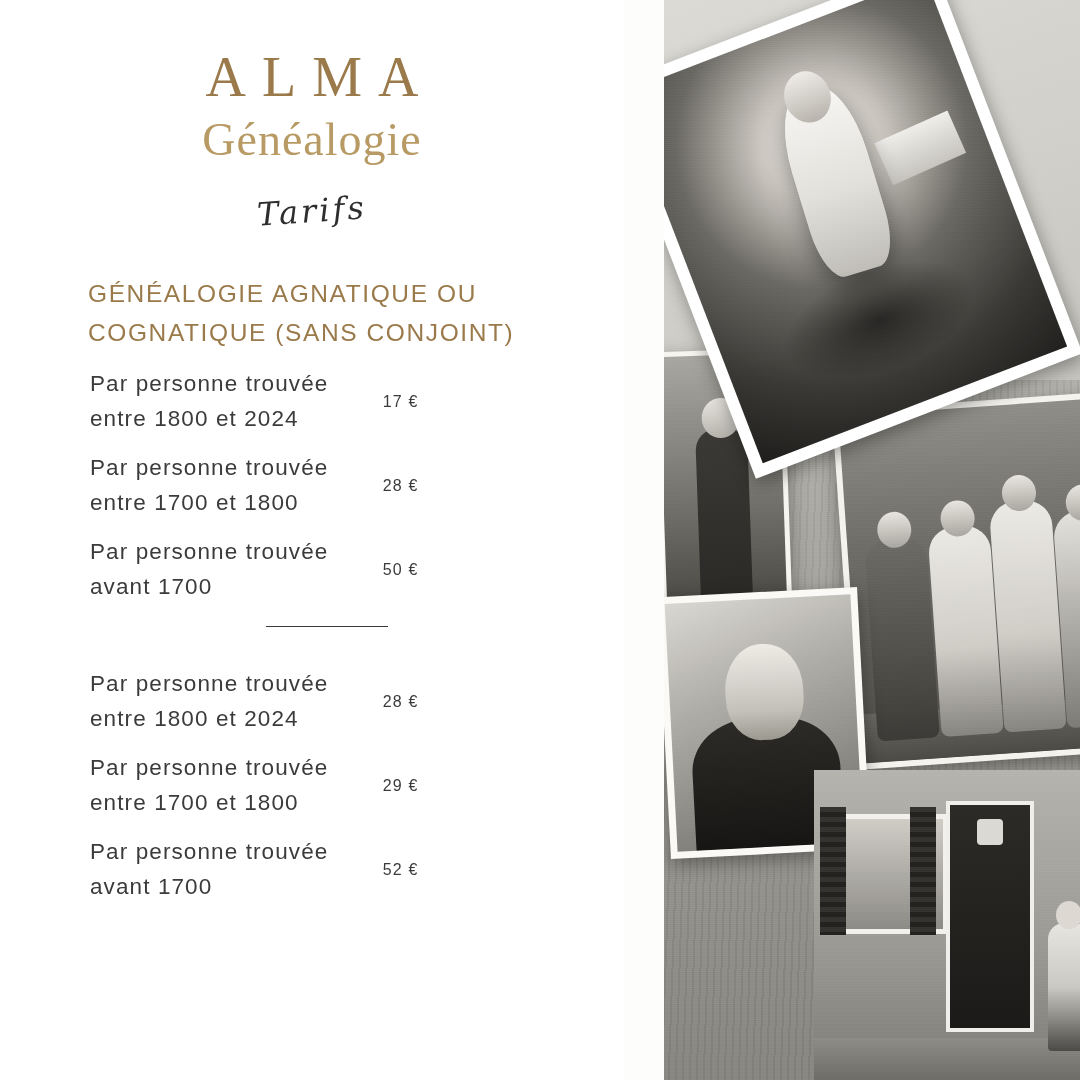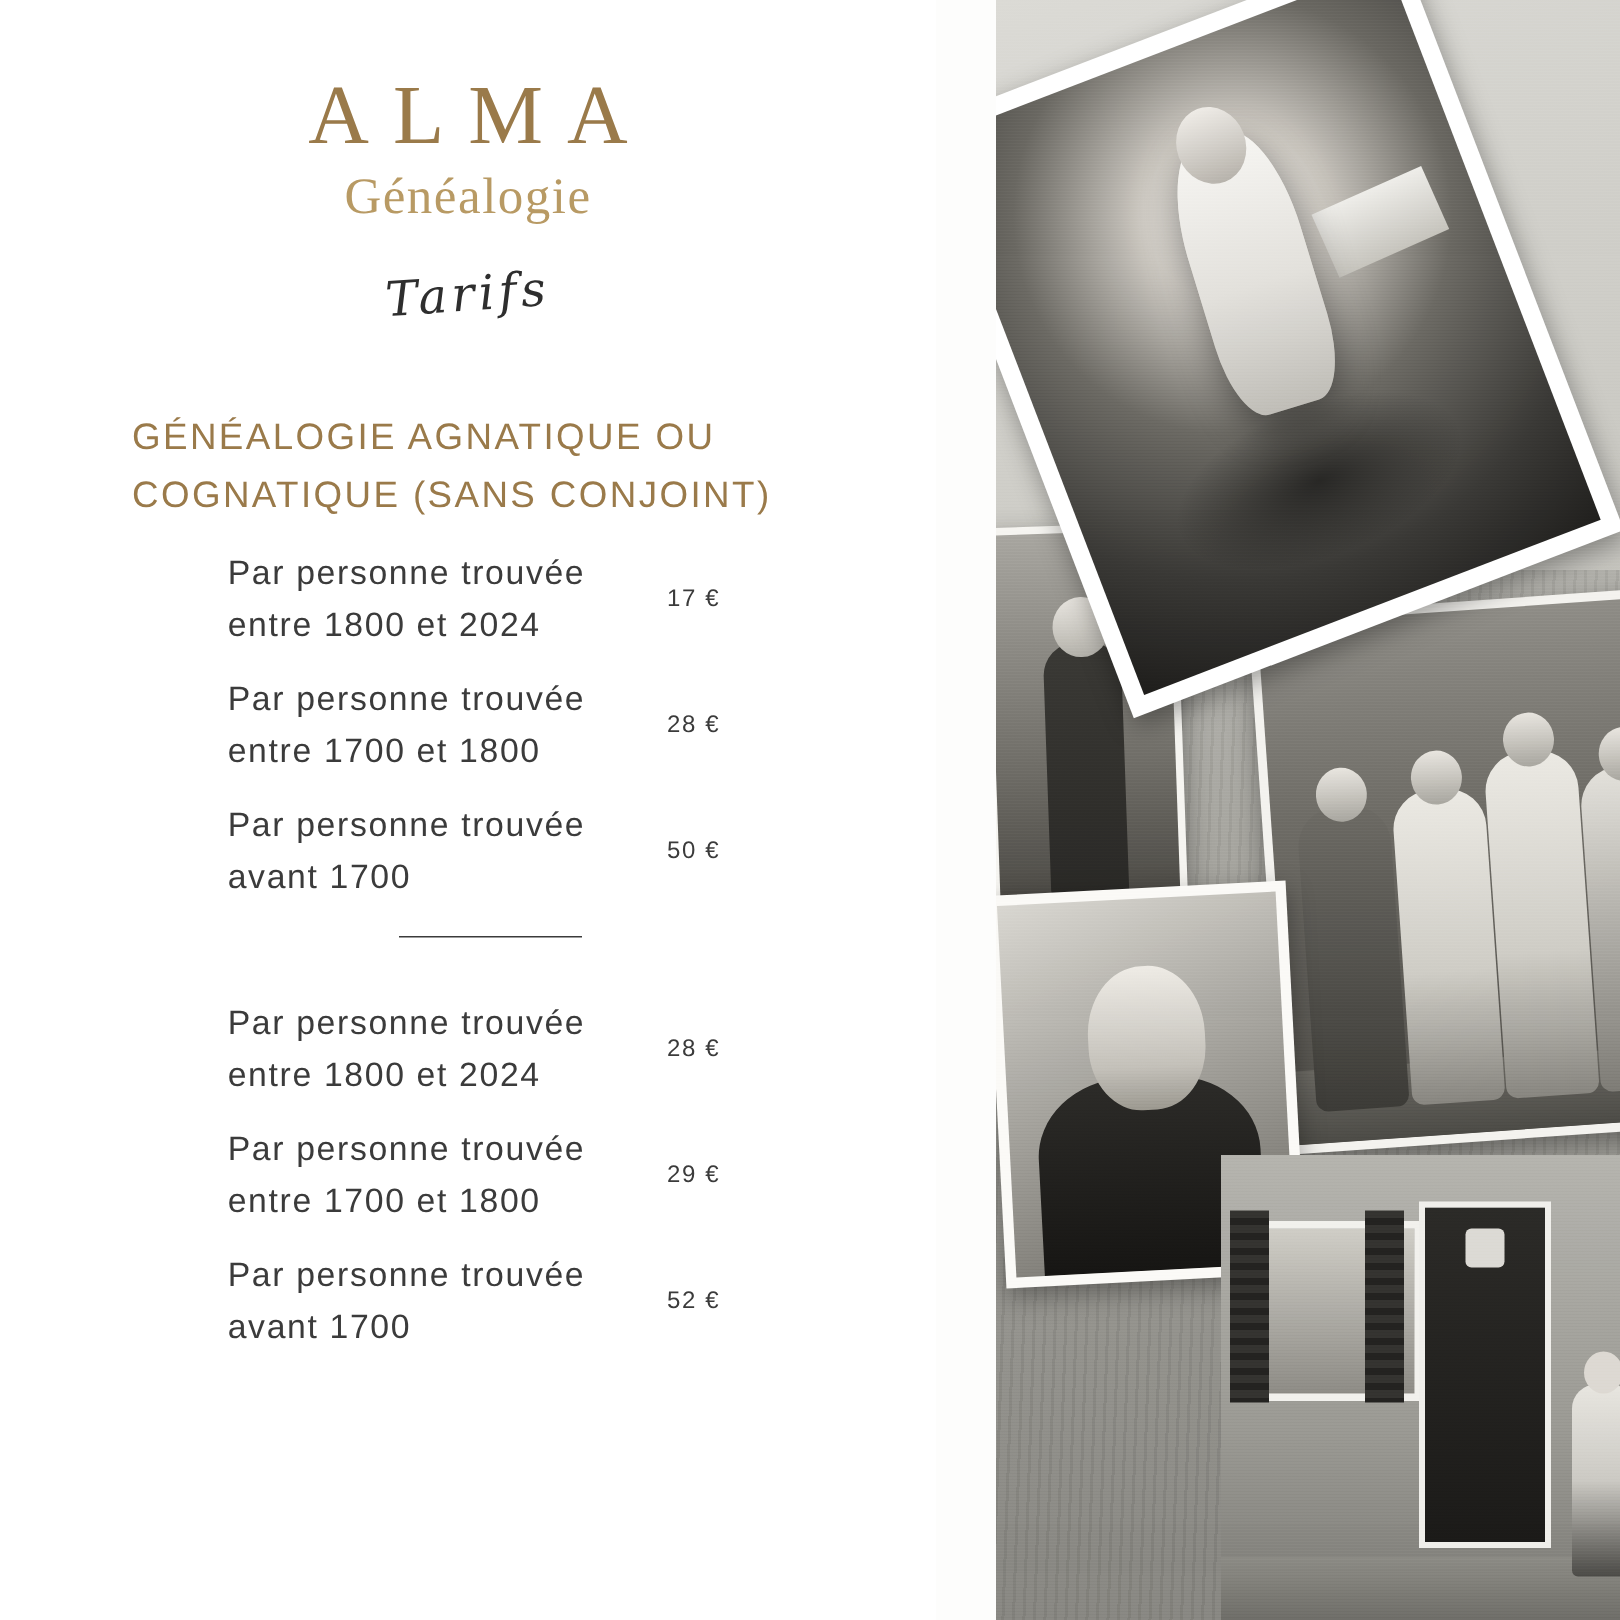--- a/index.html
+++ b/index.html
@@ -40,21 +40,21 @@
     font-family: "Liberation Serif", serif;
     font-size: 56px;
     letter-spacing: 16px;
     color: #9a7a4a;
     text-indent: 16px;
     font-weight: 400;
     line-height: 1.05;
   }
   .brand-sub {
     font-family: "Liberation Serif", serif;
-    font-size: 34px;
+    font-size: 46px;
     color: #b89a64;
     margin-top: 6px;
     letter-spacing: 1px;
     font-weight: 400;
   }
   .brand-script {
     font-family: "DejaVu Serif", serif;
     font-style: italic;
     font-size: 32px;
     color: #2e2e2e;
@@ -72,27 +72,27 @@
   }
   .section-heading {
     font-family: "Liberation Sans", sans-serif;
     font-size: 24.5px;
     letter-spacing: 1.6px;
     line-height: 1.62;
     color: #9a7a4a;
     text-transform: uppercase;
     font-weight: 400;
     max-width: 470px;
-    margin: 17px 0 14px 0;
+    margin: 4px 0 14px 0;
   }
 
   .item {
     display: flex;
     align-items: center;
-    justify-content: center;
+    justify-content: flex-start;
     margin: 0 0 14px 0;
     padding-left: 2px;
   }
   .item-label {
     font-family: "Liberation Sans", sans-serif;
     font-size: 22.5px;
     letter-spacing: 1.1px;
     line-height: 1.55;
     color: #3b3b3b;
     max-width: 330px;

